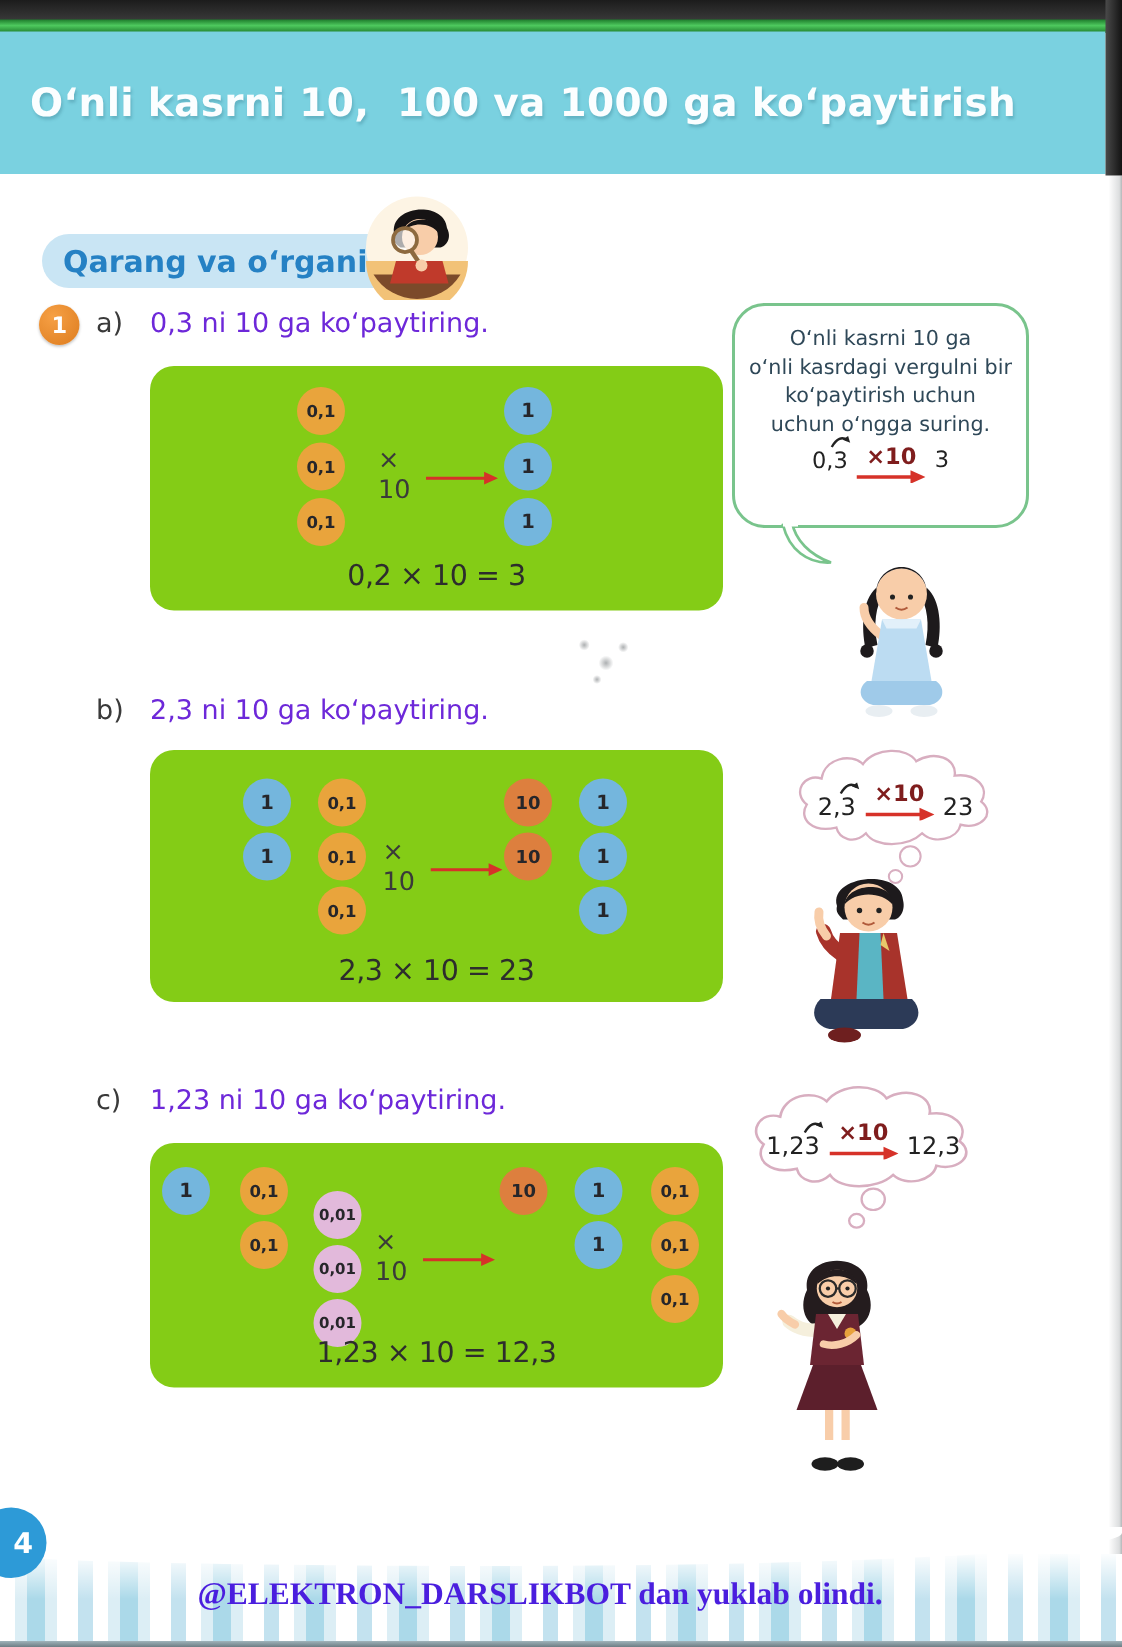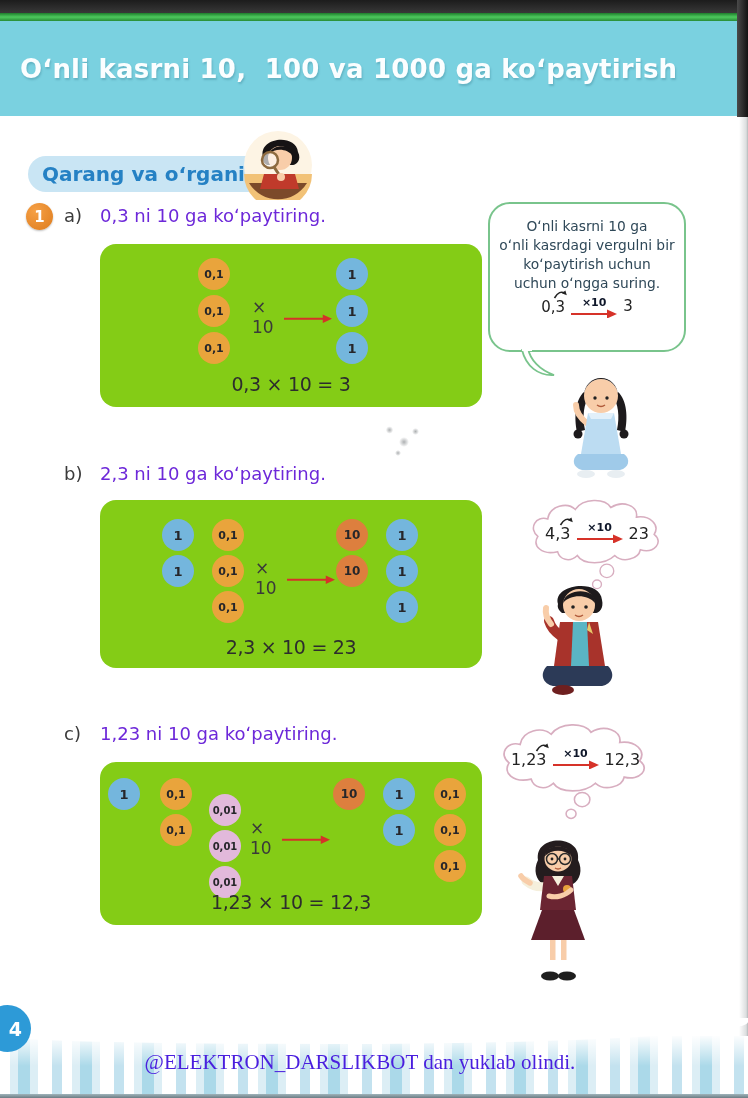--- a/index.html
+++ b/index.html
@@ -53,42 +53,42 @@
   .speech .line{display:block;text-align:center;font-size:13.8px;line-height:1.38;color:#2f4858;}
   .tail{position:absolute;left:520px;top:348px;}
 
   
   .beq{display:flex;justify-content:center;gap:6px;margin-top:4px;color:#222;}
   .beq .num{font-size:15px;font-weight:500;}
   .cloud-eq .num{font-size:16px;}
   .numwrap{position:relative;display:inline-block;}
   .curve-arrow{position:absolute;top:-8px;right:-3px;}
   .mularrow{display:flex;flex-direction:column;align-items:center;line-height:1;}
-  .mularrow .mlab{font-size:11px;font-weight:bold;color:#0f172a;margin-bottom:1px;}
+  .mularrow .mlab{font-size:15px;font-weight:bold;color:#7f1d1d;margin-bottom:1px;}
 
   
   .cloud{position:absolute;}
   .cloud svg.shape{position:absolute;left:0;top:0;}
   .cloud-eq{position:absolute;left:0;right:0;display:flex;justify-content:center;align-items:flex-end;gap:6px;}
 
   .figure{position:absolute;}
 
   
   .smudge{position:absolute;border-radius:50%;background:radial-gradient(circle,#6a6f72 0%,rgba(120,126,130,0) 70%);opacity:0.55;}
 
   
   .ikat{position:absolute;left:0;top:1036px;width:748px;height:62px;
         background:repeating-linear-gradient(90deg,#ffffff 0 10px,#dceef5 10px 18px,#abd9e9 18px 30px,#dceef5 30px 38px,#ffffff 38px 52px,#c3e2ef 52px 62px);}
   .ikat-fade{position:absolute;left:0;top:1036px;width:748px;height:30px;
         background:linear-gradient(to bottom,rgba(255,255,255,0.95),rgba(255,255,255,0));}
   .strip-mask{position:absolute;left:0;top:1018px;width:748px;height:26px;background:#fff;
         border-radius:0 0 55% 45% / 0 0 22px 8px;}
   .bottom-edge{position:absolute;left:0;top:1094px;width:748px;height:4px;background:linear-gradient(to bottom,#9fb3ba,#6d7d84);}
   .footer{position:absolute;left:0;top:1050px;width:720px;text-align:center;
-        font-family:"Liberation Serif","DejaVu Serif",serif;font-weight:normal;font-size:21px;color:#4a1ede;}
+        font-family:"Liberation Serif","DejaVu Serif",serif;font-weight:bold;font-size:21px;color:#4a1ede;}
   .page-num{position:absolute;left:-16px;top:1005px;width:47px;height:47px;border-radius:50%;background:#2d9ad7;
         display:flex;align-items:center;justify-content:flex-end;padding-right:9px;box-sizing:border-box;
         color:#fff;font-weight:bold;font-size:19px;}
 </style>
 </head>
 <body>
 
 <div class="page">
 
   <div class="top-bar"></div>
@@ -135,21 +135,21 @@
       <svg width="62" height="12" viewBox="0 0 62 12">
         <line x1="0" y1="7" x2="51" y2="7" stroke="#d63229" stroke-width="2.6"></line>
         <polygon points="62,7 50,1.5 50,12.5" fill="#d63229"></polygon>
       </svg>
     </div>
     <div class="pvcol gap5" style="left:236px;top:14px;">
       <span class="pv u1">1</span>
       <span class="pv u1">1</span>
       <span class="pv u1">1</span>
     </div>
-    <div class="equation" style="bottom:12px;">0,3 × 10 = 3</div>
+    <div class="equation" style="bottom:12px;">0,2 × 10 = 3</div>
   </div>
 
   <div class="speech">
     <span class="line">Oʻnli kasrni 10 ga</span>
     <span class="line">oʻnli kasrdagi vergulni bir</span>
     <span class="line">koʻpaytirish uchun</span>
     <span class="line">uchun oʻngga suring.</span>
     <div class="beq">
       <span class="numwrap">
         <svg class="curve-arrow" width="15" height="10" viewBox="0 0 15 10">
@@ -228,21 +228,21 @@
       <path d="M30,58 C14,62 4,52 10,42 C0,34 8,20 20,24 C22,10 40,6 48,14 C56,2 78,2 84,12 C96,4 112,10 110,22 C124,20 134,30 128,40 C138,48 128,60 114,56 C112,66 96,70 88,62 C78,72 56,72 50,62 C42,70 32,66 30,58 Z" fill="#fff" stroke="#d8aec0" stroke-width="1.6"></path>
       <circle cx="80" cy="78" r="7" fill="#fff" stroke="#d8aec0" stroke-width="1.4"></circle>
       <circle cx="70" cy="92" r="4.5" fill="#fff" stroke="#d8aec0" stroke-width="1.4"></circle>
     </svg>
     <div class="cloud-eq beq" style="top:22px;">
       <span class="numwrap">
         <svg class="curve-arrow" width="15" height="10" viewBox="0 0 15 10">
           <path d="M1.5,9 Q6.5,0.5 12,4.5" stroke="#222" stroke-width="1.6" fill="none"></path>
           <polygon points="13.8,6.2 8.8,4.2 12.4,1.6" fill="#222"></polygon>
         </svg>
-        <span class="num">4,3</span>
+        <span class="num">2,3</span>
       </span>
       <span class="mularrow">
         <span class="mlab">×10</span>
         <svg width="46" height="9" viewBox="0 0 46 9">
           <line x1="0" y1="5" x2="37" y2="5" stroke="#d63229" stroke-width="2.2"></line>
           <polygon points="46,5 36,0.5 36,9.5" fill="#d63229"></polygon>
         </svg>
       </span>
       <span class="num">23</span>
     </div>

